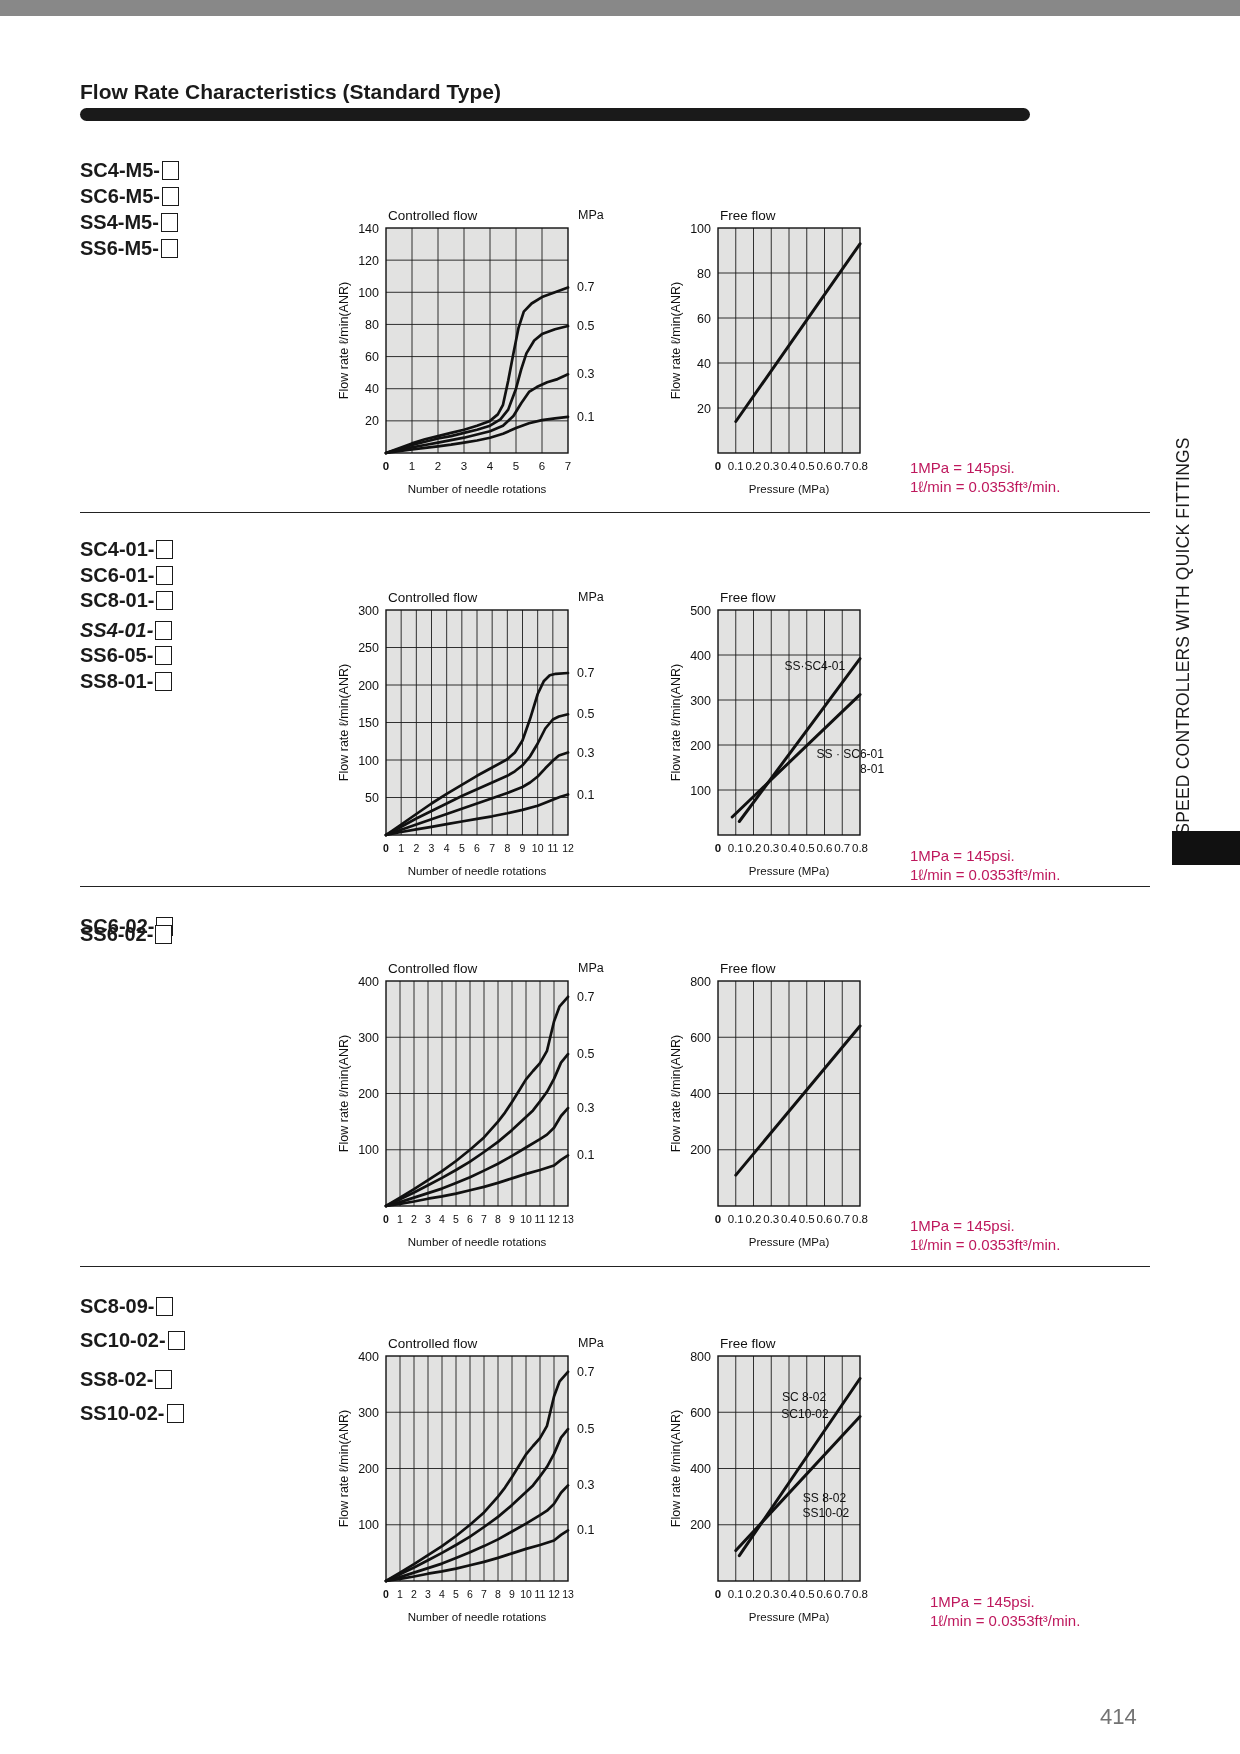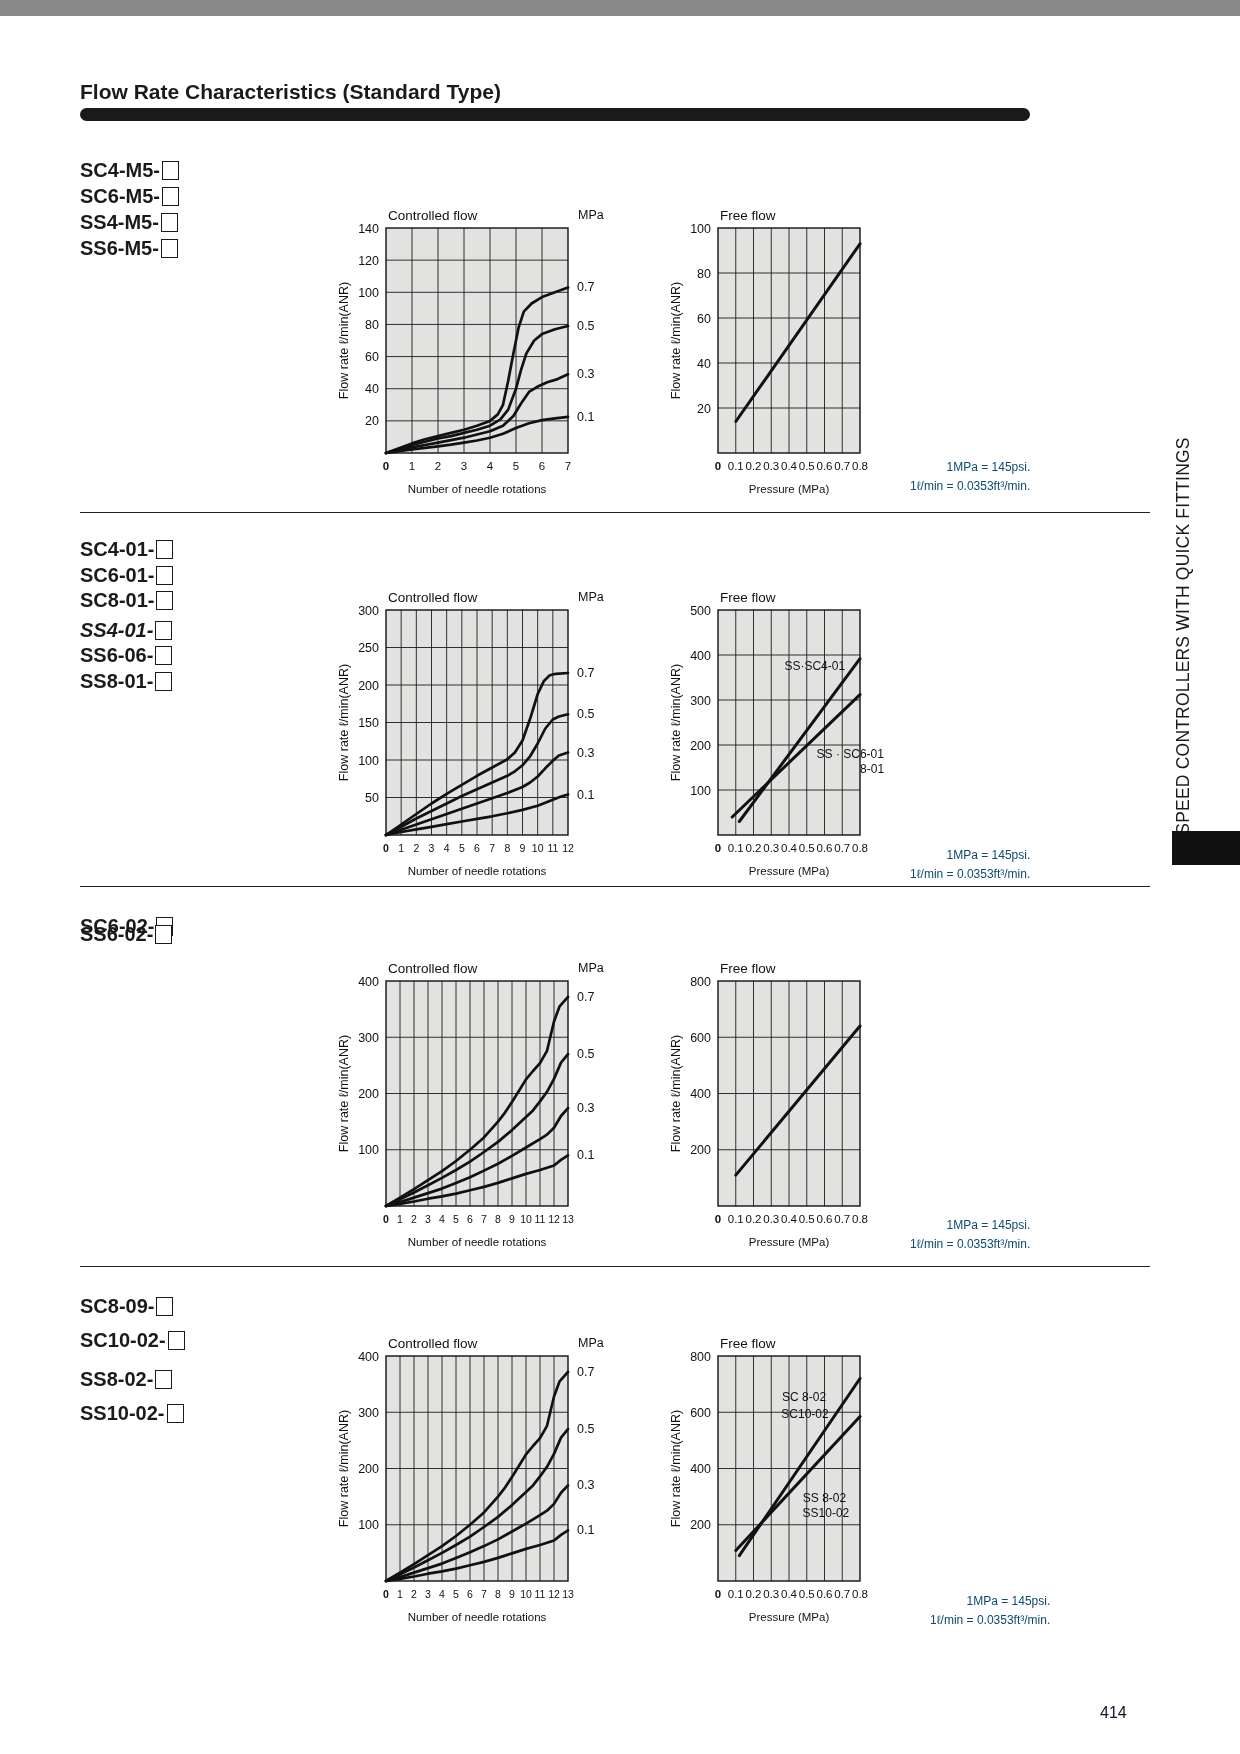--- a/index.html
+++ b/index.html
@@ -5,28 +5,28 @@
   html,body{margin:0;padding:0;background:#888;}
   .page{
     position:relative;width:1240px;height:1754px;background:#ffffff;
     font-family:"Liberation Sans", sans-serif;color:#111;overflow:hidden;margin:16px auto;
   }
   .title{position:absolute;left:80px;top:64px;font-size:21px;font-weight:bold;color:#1a1a1a;}
   .title-bar{position:absolute;left:80px;top:92px;width:950px;height:13px;background:#1a1a1a;border-radius:7px;}
   .divider{position:absolute;left:80px;width:1070px;height:1px;background:#222;}
   .model{position:absolute;left:80px;font-size:20px;font-weight:bold;color:#1a1a1a;white-space:nowrap;}
   .model-box{display:inline-block;width:15px;height:17px;border:1.6px solid #1a1a1a;background:#fff;margin-left:2px;vertical-align:-3px;}
-  .note{position:absolute;font-size:12px;line-height:19px;color:#0c4a6e;white-space:nowrap;text-align:right;}
+  .note{position:absolute;font-size:15px;line-height:19px;color:#be185d;white-space:nowrap;}
   .sidebar-text{
     position:absolute;left:1183px;top:620px;white-space:nowrap;
     transform:translate(-50%,-50%) rotate(-90deg);
     font-size:17.5px;color:#1a1a1a;letter-spacing:0.2px;
   }
   .sidebar-tab{position:absolute;left:1172px;top:815px;width:68px;height:34px;background:#111;}
-  .page-number{position:absolute;left:1100px;top:1688px;font-size:16px;color:#0f172a;}
+  .page-number{position:absolute;left:1100px;top:1688px;font-size:22px;color:#737373;}
   #charts{position:absolute;left:0;top:0;}
 </style>
 </head>
 <body>
 
 <div class="page">
 
   <div class="title">Flow Rate Characteristics (Standard Type)</div>
   <div class="title-bar"></div>
 
@@ -36,21 +36,21 @@
 
   <div id="models-root">
       <div class="model" style="top: 143px;"><span>SC4-M5-</span><span class="model-box"></span></div>
       <div class="model" style="top: 169px;"><span>SC6-M5-</span><span class="model-box"></span></div>
       <div class="model" style="top: 195px;"><span>SS4-M5-</span><span class="model-box"></span></div>
       <div class="model" style="top: 221px;"><span>SS6-M5-</span><span class="model-box"></span></div>
       <div class="model" style="top: 522px;"><span>SC4-01-</span><span class="model-box"></span></div>
       <div class="model" style="top: 547.5px;"><span>SC6-01-</span><span class="model-box"></span></div>
       <div class="model" style="top: 573px;"><span>SC8-01-</span><span class="model-box"></span></div>
       <div class="model" style="top: 602.5px; font-style: italic;"><span>SS4-01-</span><span class="model-box"></span></div>
-      <div class="model" style="top: 628px;"><span>SS6-06-</span><span class="model-box"></span></div>
+      <div class="model" style="top: 628px;"><span>SS6-05-</span><span class="model-box"></span></div>
       <div class="model" style="top: 653.5px; text-align: center;"><span>SS8-01-</span><span class="model-box"></span></div>
       <div class="model" style="top: 899px;"><span>SC6-02-</span><span class="model-box"></span></div>
       <div class="model" style="top: 907px;"><span>SS6-02-</span><span class="model-box"></span></div>
       <div class="model" style="top: 1279px;"><span>SC8-09-</span><span class="model-box"></span></div>
       <div class="model" style="top: 1313px;"><span>SC10-02-</span><span class="model-box"></span></div>
       <div class="model" style="top: 1352px;"><span>SS8-02-</span><span class="model-box"></span></div>
       <div class="model" style="top: 1386px;"><span>SS10-02-</span><span class="model-box"></span></div>
     </div>
 
   <svg id="charts" width="1240" height="1754">

